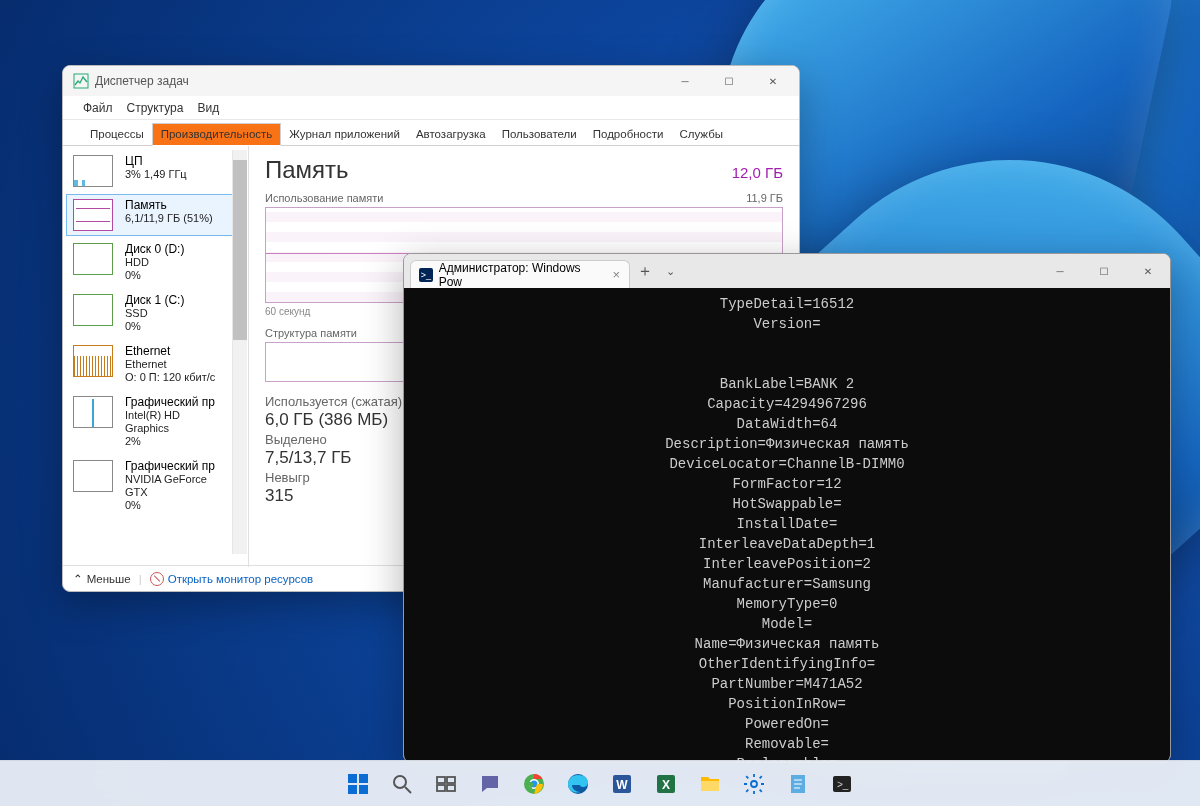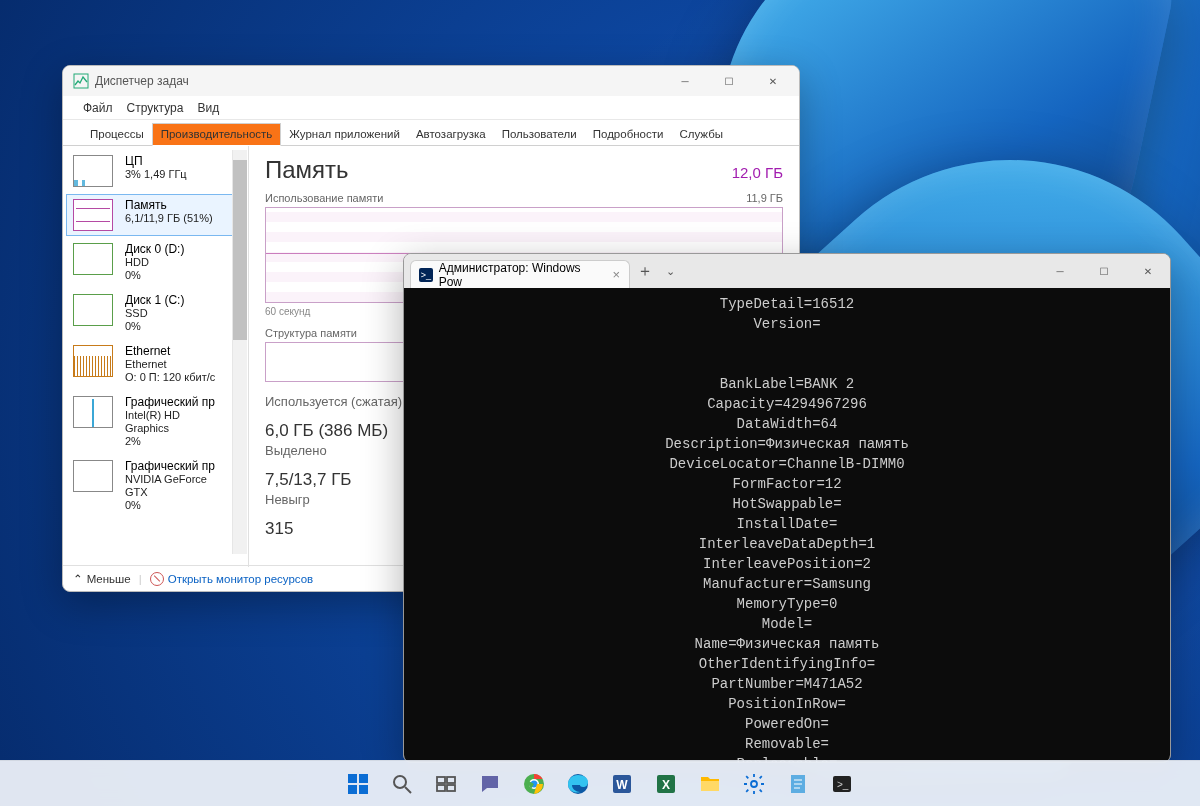--- a/index.html
+++ b/index.html
@@ -49,21 +49,21 @@
 .tm .main h2 { font-weight: 400; font-size: 24px; color: #333; }
 .tm .main .hdr-r { font-size: 15px; color: #a21caf; }
 .tm .main .sublabel { font-size: 11px; color: #666; margin-top: 8px; display: flex; justify-content: space-between; }
 .tm .chart { border: 1px solid #c9a0c8; height: 96px; margin-top: 3px; position: relative; background: repeating-linear-gradient(0deg,#fbf3fa 0 10px,transparent 10px 20px); }
 .tm .chart::after { content:''; position:absolute; left:0; right:0; top:48%; height:1px; background: linear-gradient(90deg,rgba(181,74,163,0.7),rgba(181,74,163,0.55)); }
 .tm .chart-foot { font-size: 10px; color: #888; margin-top: 3px; }
 .tm .struct-label { font-size: 11px; color: #666; margin-top: 10px; }
 .tm .struct-box { border: 1px solid #c9a0c8; height: 40px; margin-top: 3px; width: 140px; }
 .tm .grid { display: grid; grid-template-columns: 150px 120px; row-gap: 2px; margin-top: 12px; }
 .tm .grid .lbl { font-size: 13px; color: #666; }
-.tm .grid .val { font-size: 17px; color: #333; margin-top: 12px; }
+.tm .grid .val { font-size: 17px; color: #333; margin-top: 1px; }
 .tm .footer { position: absolute; bottom: 0; left: 0; right: 0; height: 26px; border-top: 1px solid #e0e0e0; display: flex; align-items: center; padding: 0 10px; gap: 8px; font-size: 11.5px; }
 .tm .footer .less { color: #333; cursor: default; display: flex; align-items: center; gap: 4px; }
 .tm .footer .rm { color: #0a62c4; display: flex; align-items: center; gap: 4px; cursor: pointer; }
 .tm .footer .rm-ico { width: 14px; height: 14px; border: 1px solid #c55; border-radius: 50%; position: relative; }
 .tm .footer .rm-ico::after { content:''; position:absolute; left:2px; right:2px; top:5px; height:1px; background:#c55; transform:rotate(45deg);}
 
 
 .ps { left: 403px; top: 253px; width: 768px; height: 510px; background: #f3f3f3; border: 1px solid #999; }
 .ps .tabbar { display: flex; align-items: center; height: 34px; background: #e8e8e8; padding-left: 6px; }
 .ps .tab { display: flex; align-items: center; background: #fafafa; border: 1px solid #ccc; border-bottom: none; border-radius: 6px 6px 0 0; padding: 4px 6px 4px 8px; height: 28px; margin-top: 6px; font-size: 12px; gap: 6px; max-width: 220px; }

